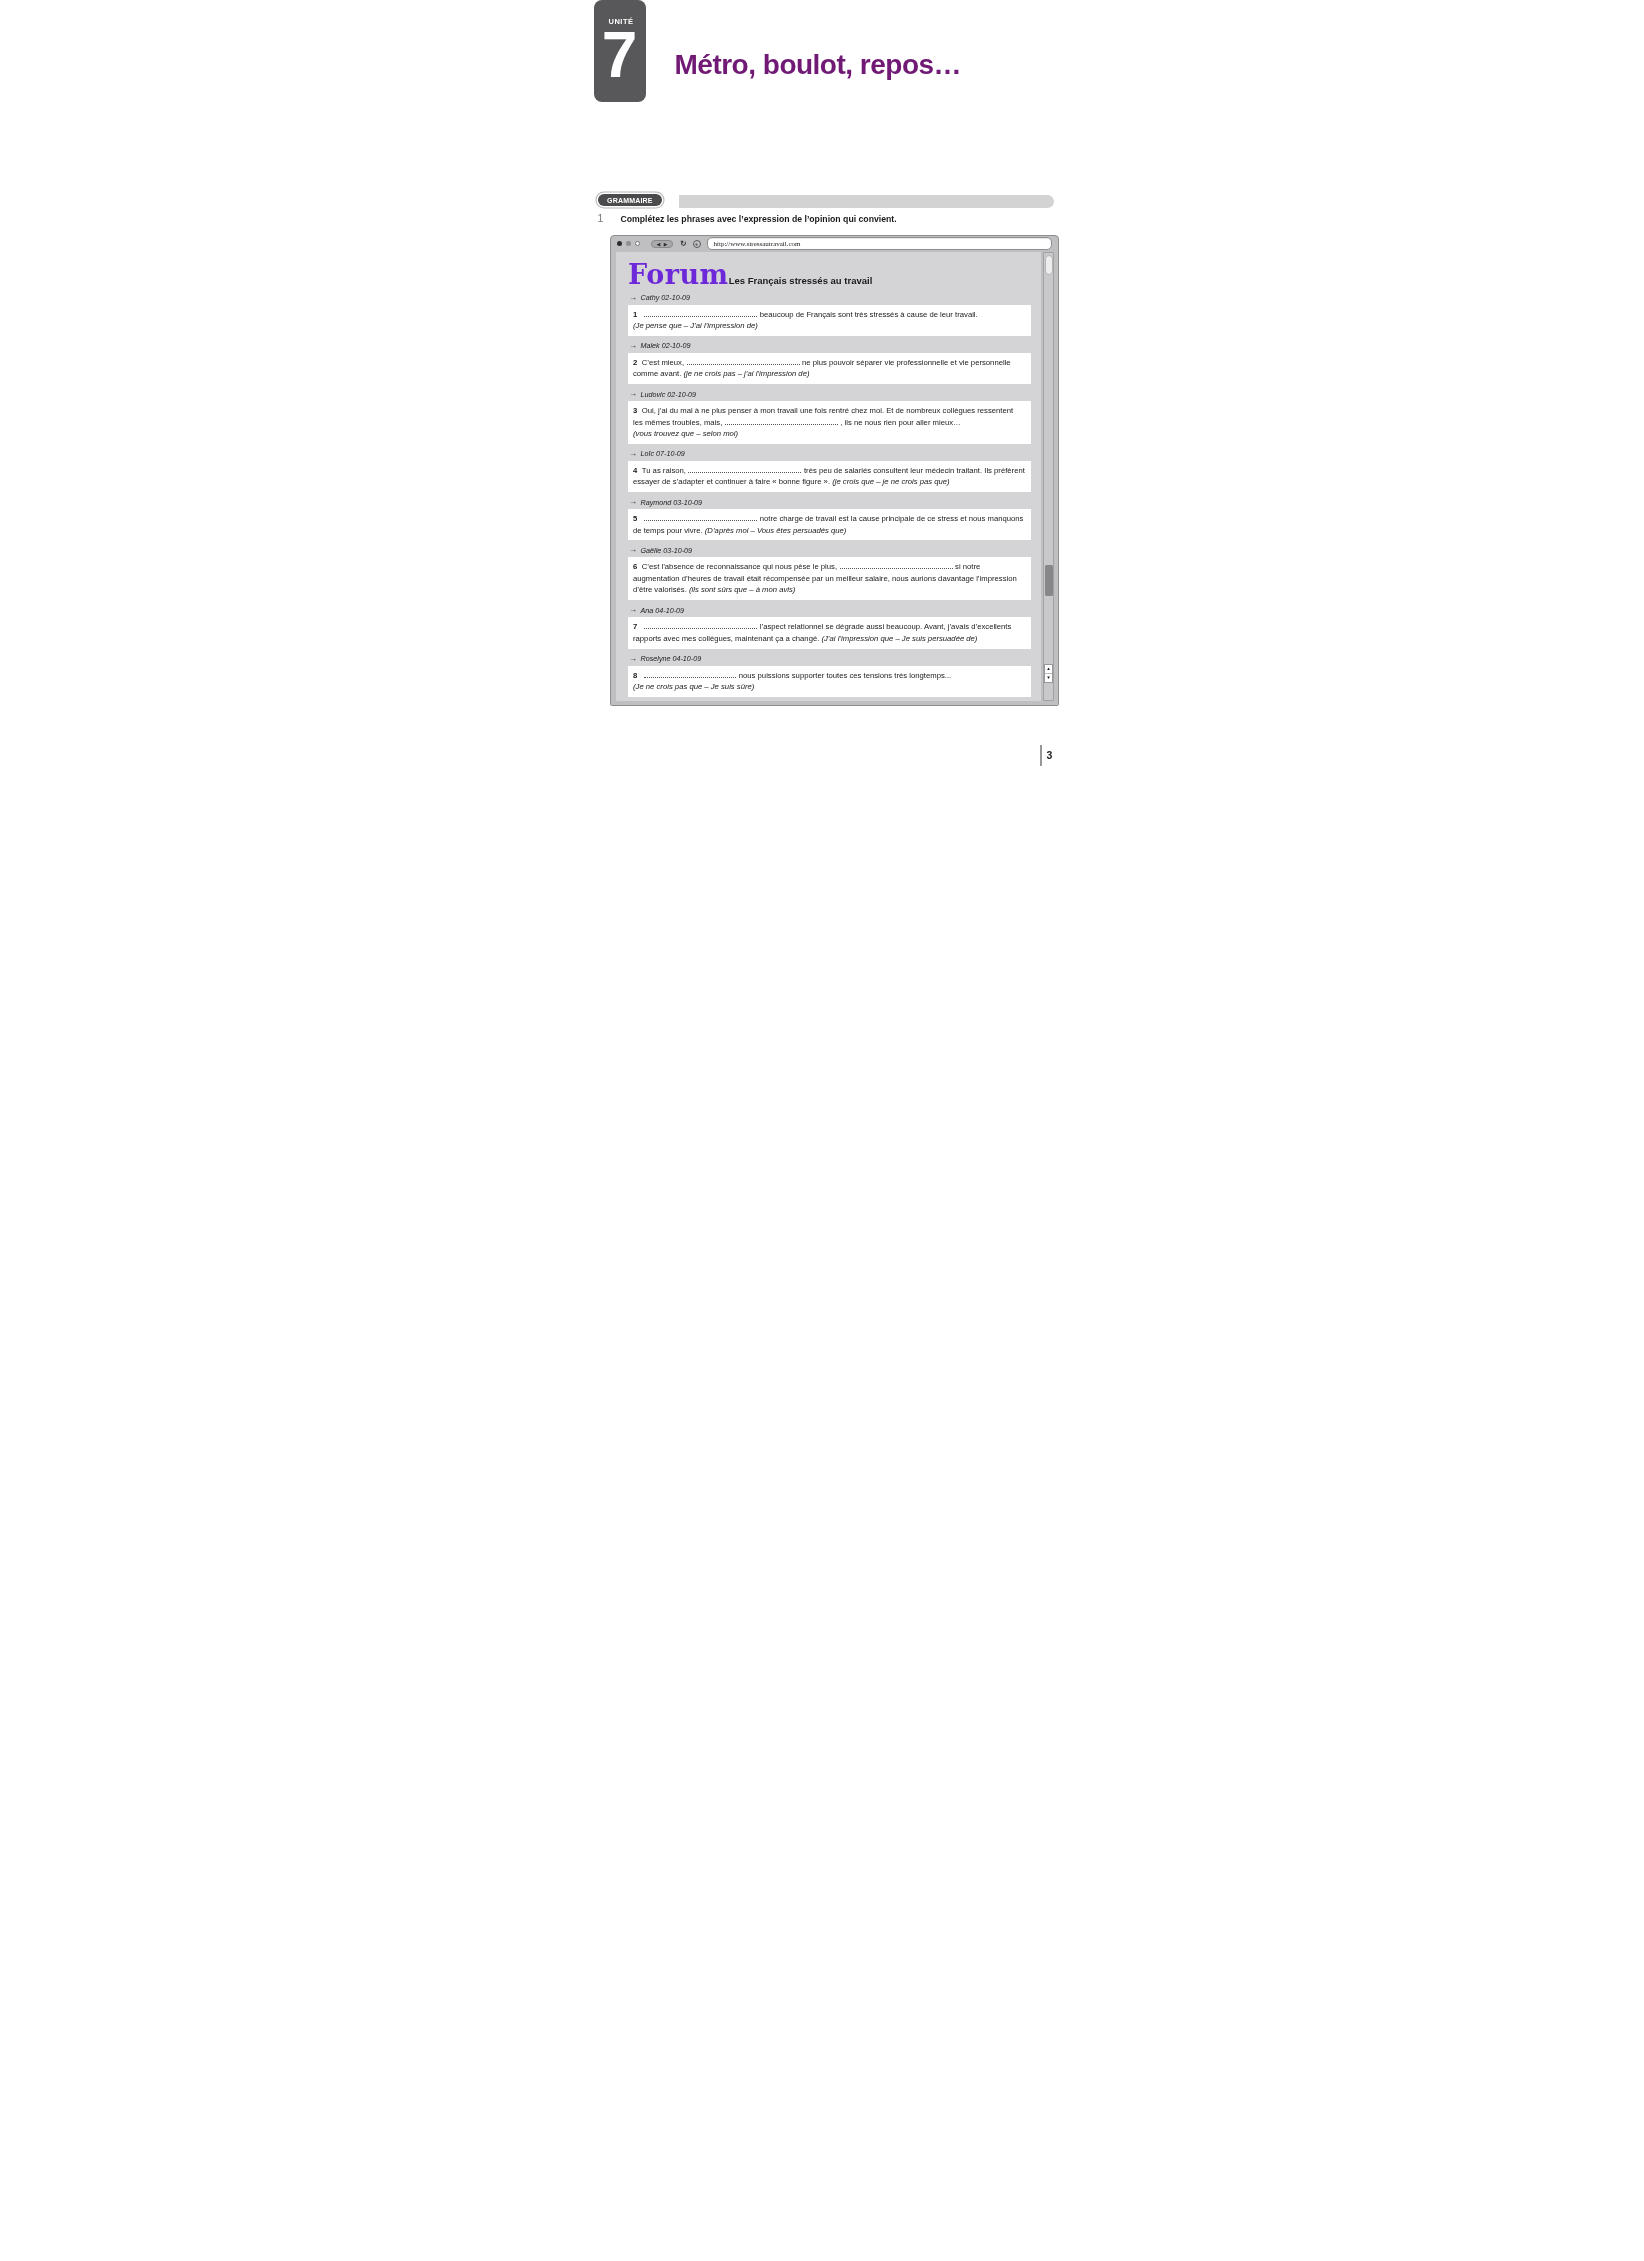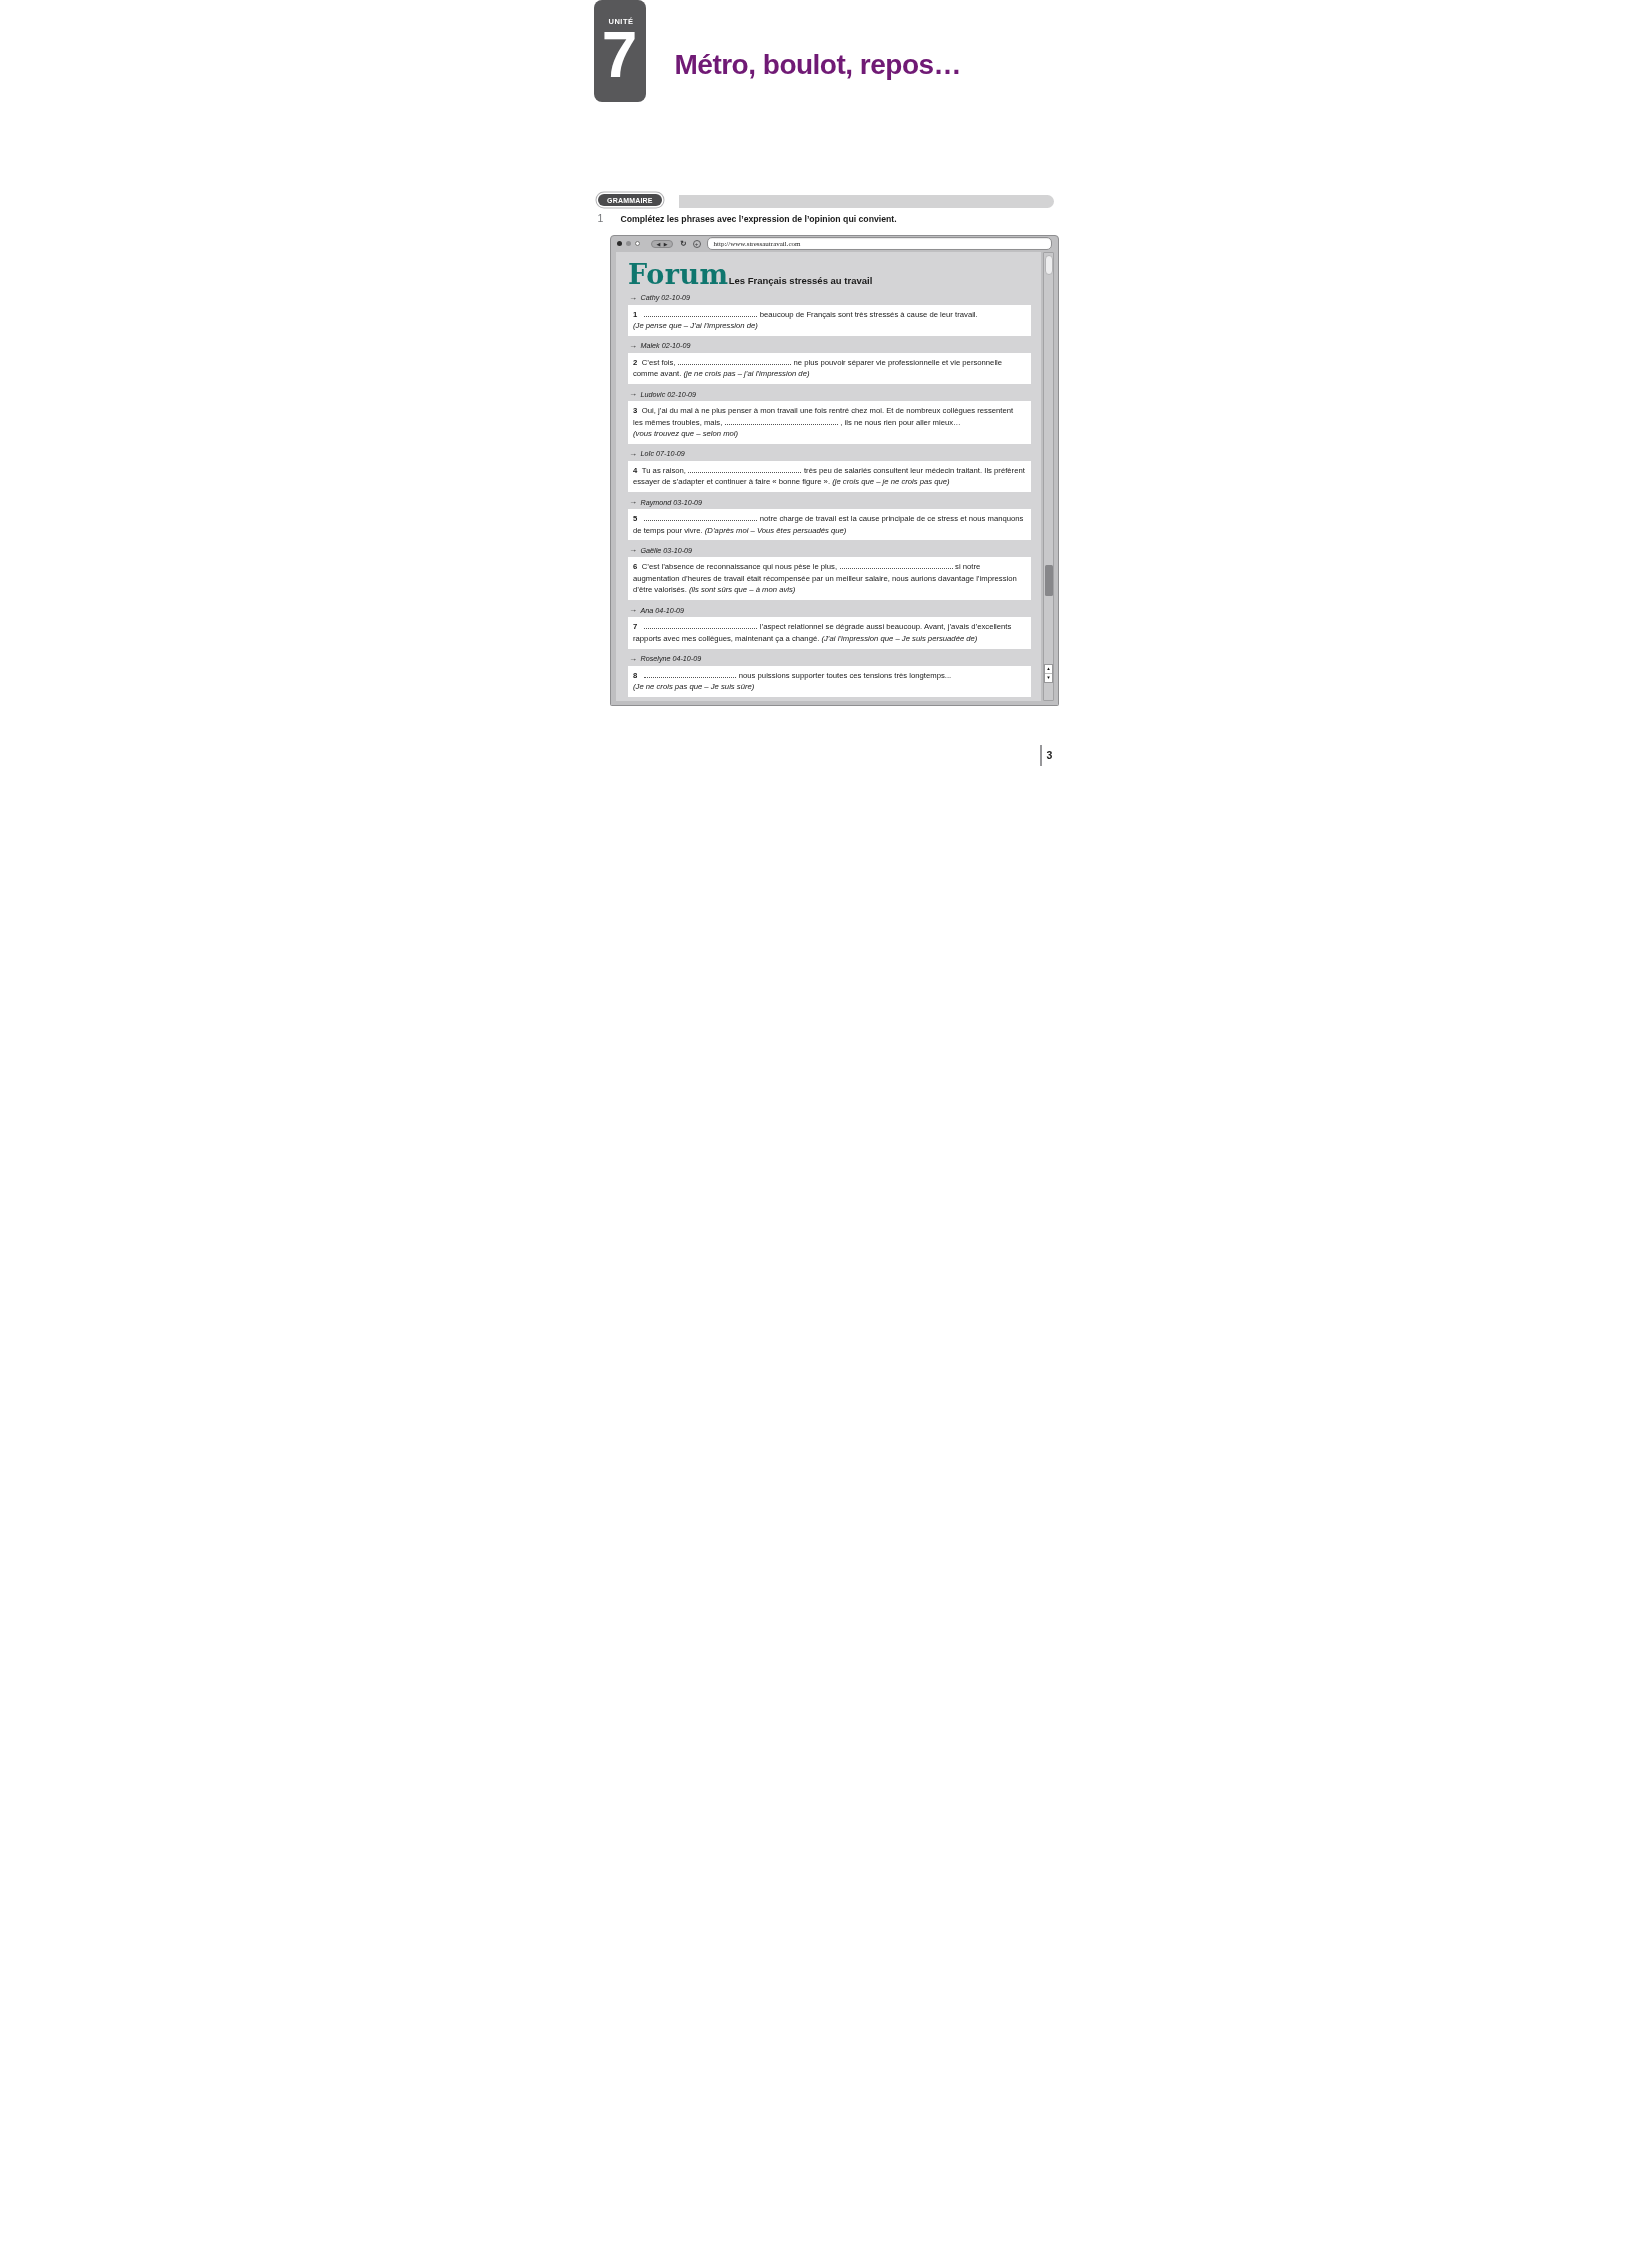--- a/index.html
+++ b/index.html
@@ -38,21 +38,21 @@
   .addbtn{width:8px;height:8px;border-radius:50%;border:0.7px solid #5c5c5e;color:#3a3a3c;display:flex;
           align-items:center;justify-content:center;font-size:6px;box-sizing:border-box;margin-left:2px;}
   .url-field{flex:1;height:9px;background:#fff;border:0.5px solid #8f8f91;border-radius:5px;display:flex;
              align-items:center;padding:1px 6px;margin-left:2px;font-family:"Liberation Serif",serif;
              font-size:7px;color:#222;box-shadow:inset 0 0.5px 1px rgba(0,0,0,.18);}
 
   .body-row{flex:1;display:flex;margin:0.5px 4px 4.5px 5.5px;min-height:0;}
   .content{flex:1;background:#d4d4d6;padding:5px 10px 0 12px;overflow:hidden;}
   .forum-head{display:flex;align-items:baseline;margin:4px 0 0 0;}
   .forum-logo{font-family:"DejaVu Serif","Liberation Serif",serif;font-weight:bold;font-size:27px;line-height:1;
-              letter-spacing:0.5px;color:#0f766e;}
+              letter-spacing:0.5px;color:#6d28d9;}
   .forum-title{font-size:9.5px;font-weight:bold;}
 
   .author-line{display:flex;align-items:center;margin:5.5px 0 2.5px 1px;font-size:7.2px;}
   .author-arrow{font-weight:bold;font-size:8px;margin-right:3.5px;line-height:1;}
   .author-name{font-style:italic;}
   .post-box{background:#ffffff;padding:4px 6px 4.5px 5px;font-size:7.7px;line-height:11.4px;}
   .num{font-weight:bold;margin-right:4.5px;}
   .blank{display:inline-block;width:113px;height:6.5px;border-bottom:0.7px dotted #555;margin:0 2.5px;}
   .blank.short{width:92px;}
   .options{font-style:italic;}
@@ -123,21 +123,21 @@
         <div class="post-box">
           <span class="num">1</span><span></span><span class="blank"></span><span>beaucoup de Français sont très stressés à cause de leur travail.</span>
           <i class="opts-line">(Je pense que – J’ai l’impression de)</i>
         </div>
 
         <div class="author-line">
           <span class="author-arrow">→</span>
           <span class="author-name">Malek 02-10-09</span>
         </div>
         <div class="post-box">
-          <span class="num">2</span><span>C’est fois,</span><span class="blank"></span><span>ne plus pouvoir séparer vie professionnelle et vie personnelle comme avant.</span>
+          <span class="num">2</span><span>C’est mieux,</span><span class="blank"></span><span>ne plus pouvoir séparer vie professionnelle et vie personnelle comme avant.</span>
           <i class="options">(je ne crois pas – j’ai l’impression de)</i>
         </div>
 
         <div class="author-line">
           <span class="author-arrow">→</span>
           <span class="author-name">Ludovic 02-10-09</span>
         </div>
         <div class="post-box">
           <span class="num">3</span><span>Oui, j’ai du mal à ne plus penser à mon travail une fois rentré chez moi. Et de nombreux collègues ressentent les mêmes troubles, mais,</span><span class="blank"></span><span>, ils ne nous rien pour aller mieux…</span>
           <i class="opts-line">(vous trouvez que – selon moi)</i>

